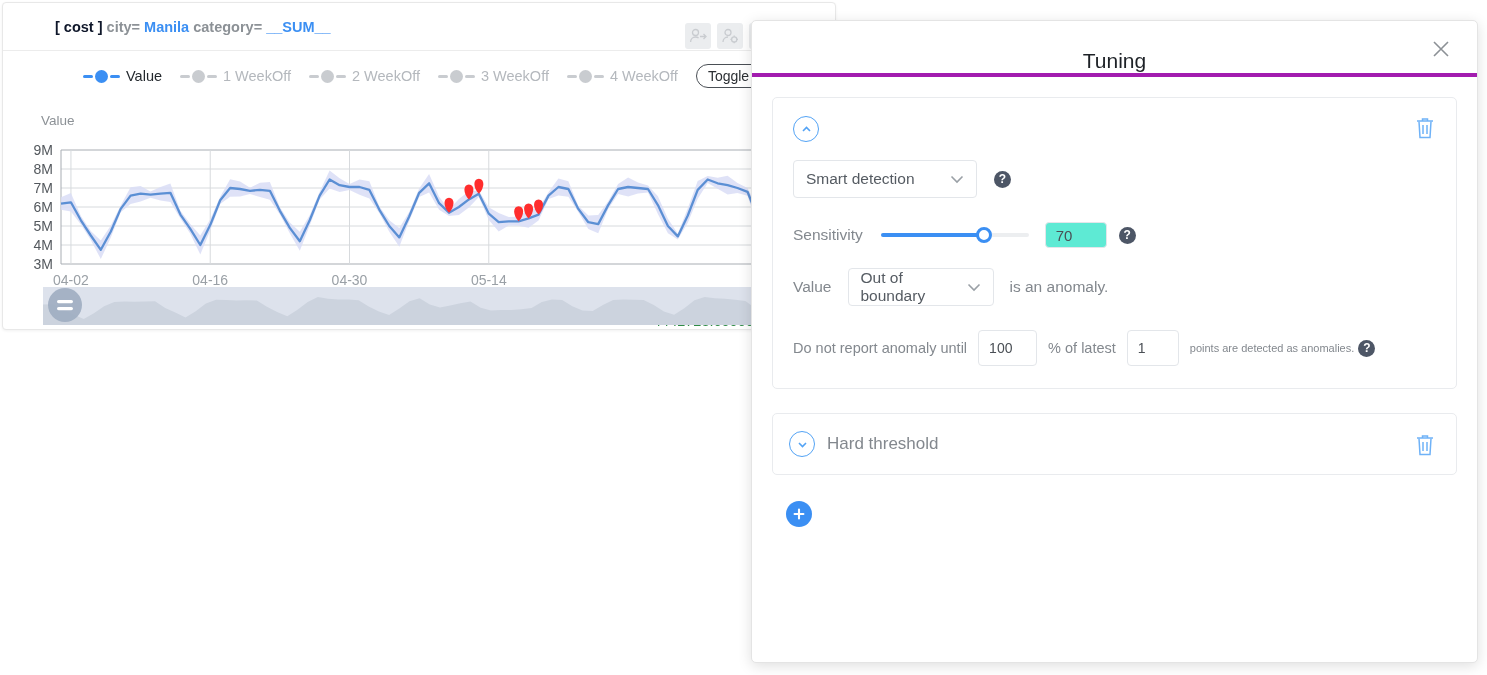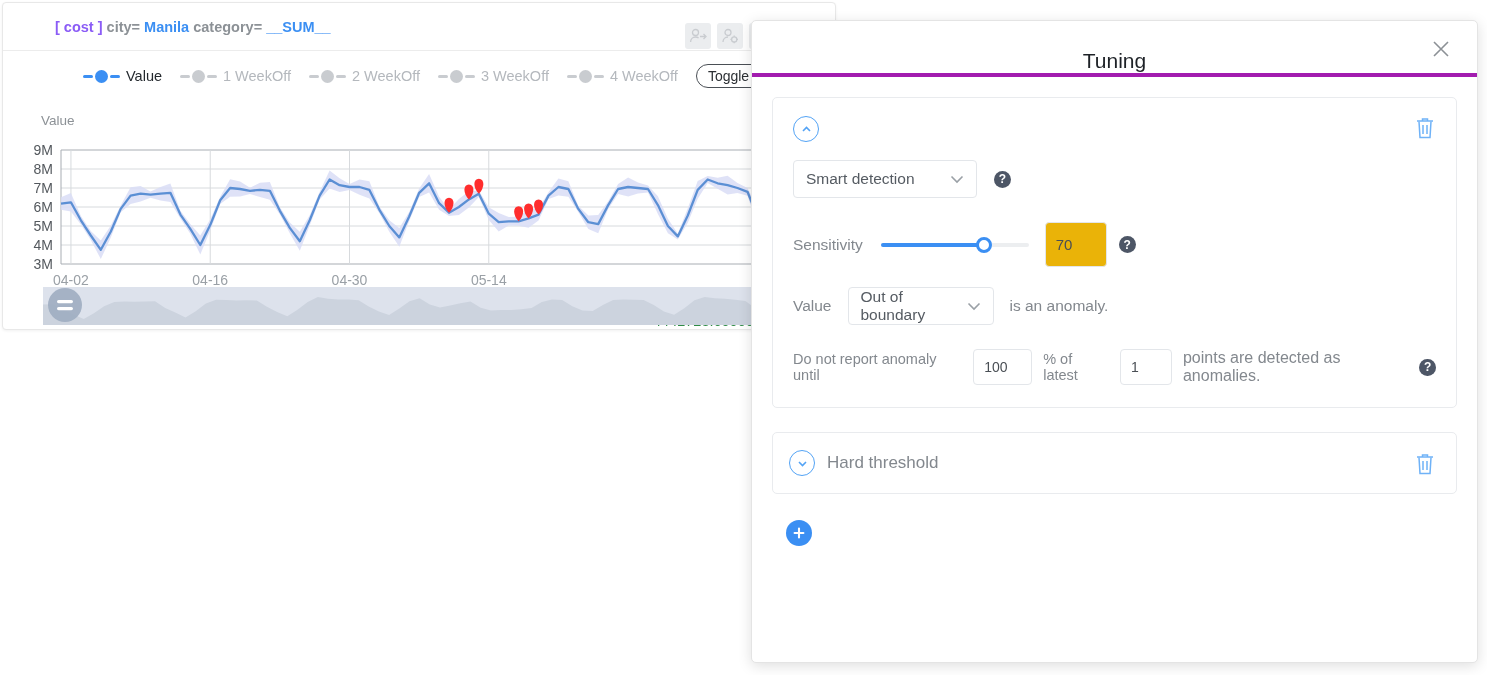--- a/index.html
+++ b/index.html
@@ -24,21 +24,21 @@
   .chart-head {
     position: relative; height: 48px;
     border-bottom: 1px solid #ececec;
     display: flex; align-items: center;
   }
   .metric-title {
     margin-left: 20px;
     font-size: 14.5px; font-weight: bold;
     white-space: nowrap;
   }
-  .metric-title .br { color: #8b5cf6; padding-left: 32px; }
+  .metric-title .br { color: #0f172a; padding-left: 32px; }
   .metric-title .key { color: #8c9196; }
   .metric-title .val { color: #3b8ff3; }
   .head-icons {
     position: absolute; right: 60px; top: 20px;
     display: flex; gap: 6px;
   }
   .hicon {
     width: 26px; height: 26px; border-radius: 3px;
     background: #ebedef; position: relative;
   }
@@ -127,22 +127,22 @@
   .row { display: flex; align-items: center; }
   .lbl { color: #83888e; font-size: 15.5px; }
 
   .slider { position: relative; width: 148px; height: 18px; cursor: pointer; }
   .slider .track { position: absolute; top: 7px; left: 0; width: 148px; height: 4px; background: #eceef0; border-radius: 2px; }
   .slider .fill  { position: absolute; top: 7px; left: 0; height: 4px; background: #3b8ff3; border-radius: 2px; }
   .slider .knob  { position: absolute; top: 1px; width: 16px; height: 16px; border-radius: 50%; background: #fff; border: 3px solid #3b8ff3; }
 
   .numbox {
     border: 1px solid #e3e6ea; border-radius: 4px;
-    height: 45px; font-size: 15px; color: #4a4f55;
-    padding: 0 10px; outline: none; background: #eab308;
+    height: 26px; font-size: 15px; color: #4a4f55;
+    padding: 0 10px; outline: none; background: #5eead4;
     font-family: "Liberation Sans", sans-serif;
   }
   .smallbox { border: 1px solid #e3e6ea; border-radius: 4px; height: 36px;
     font-size: 14px; color: #4a4f55; padding: 0 10px; outline: none; background:#fff;
     font-family: "Liberation Sans", sans-serif; }
 
   .thresh-card {
     display: flex; align-items: center;
     border: 1px solid #e9ebee; border-radius: 5px;
     height: 62px; padding: 0 16px; position: relative;
@@ -362,21 +362,21 @@
           </div>
           <span class="lbl" style="margin-left:16px">is an anomaly.</span>
         </div>
 
         
         <div class="row" style="margin-top:24px">
           <span class="lbl" style="font-size:14.5px">Do not report anomaly until</span>
           <input class="smallbox" style="width: 59px; margin-left: 11px;" id="pctval" value="100">
           <span class="lbl" style="font-size:14.5px;margin-left:11px">% of latest</span>
           <input class="smallbox" style="width: 52px; margin-left: 11px;" id="ptval" value="1">
-          <span class="lbl" style="font-size:16px;margin-left:11px">points are detected as anomalies.</span>
+          <span class="lbl" style="font-size:11px;margin-left:11px">points are detected as anomalies.</span>
           <span class="qmark" style="margin-left:4px">?</span>
         </div>
       </div>
 
 
       <div class="thresh-card" style="margin-top:24px">
         <div class="circ-btn">
           <svg width="13" height="13" viewBox="0 0 13 13" fill="none" stroke="#53a3f5" stroke-width="1.6">
             <path d="M3 5 L6.5 8.5 L10 5"></path>
           </svg>

